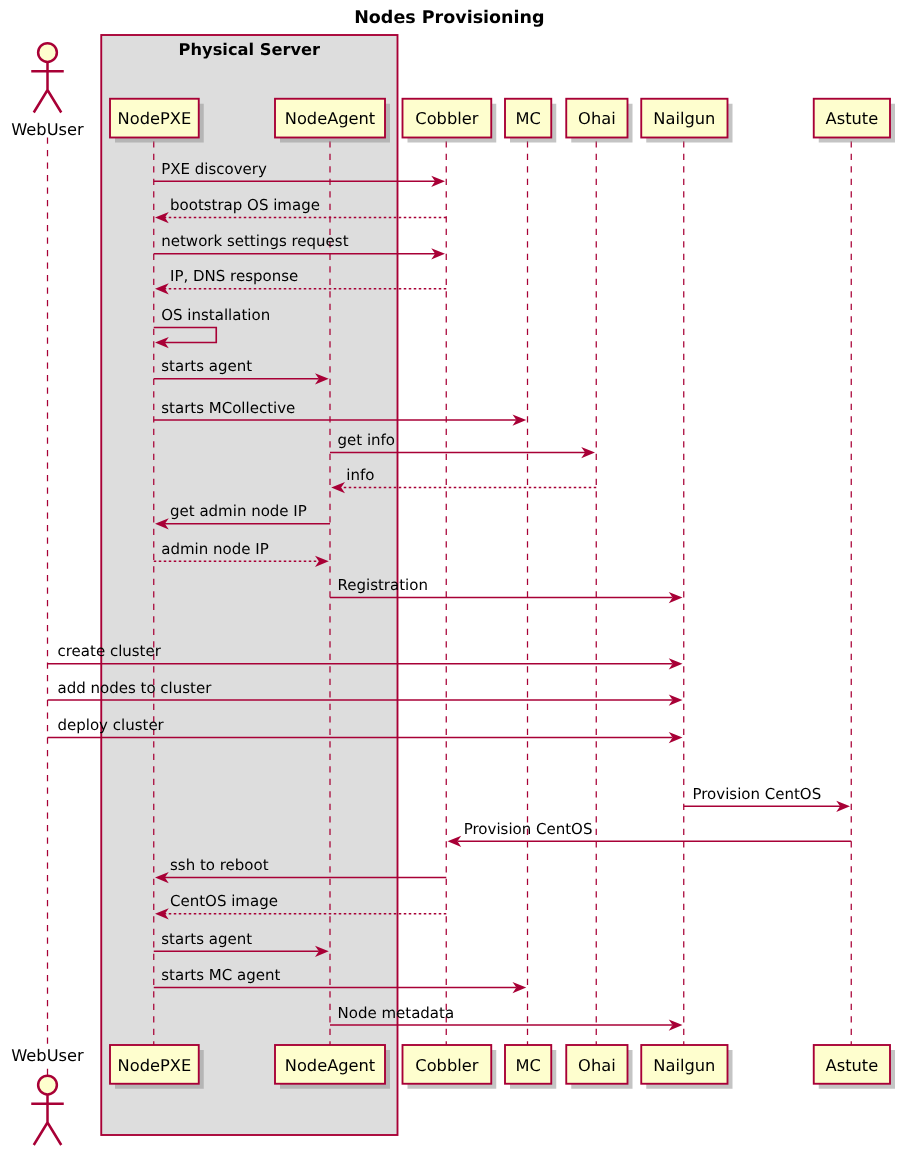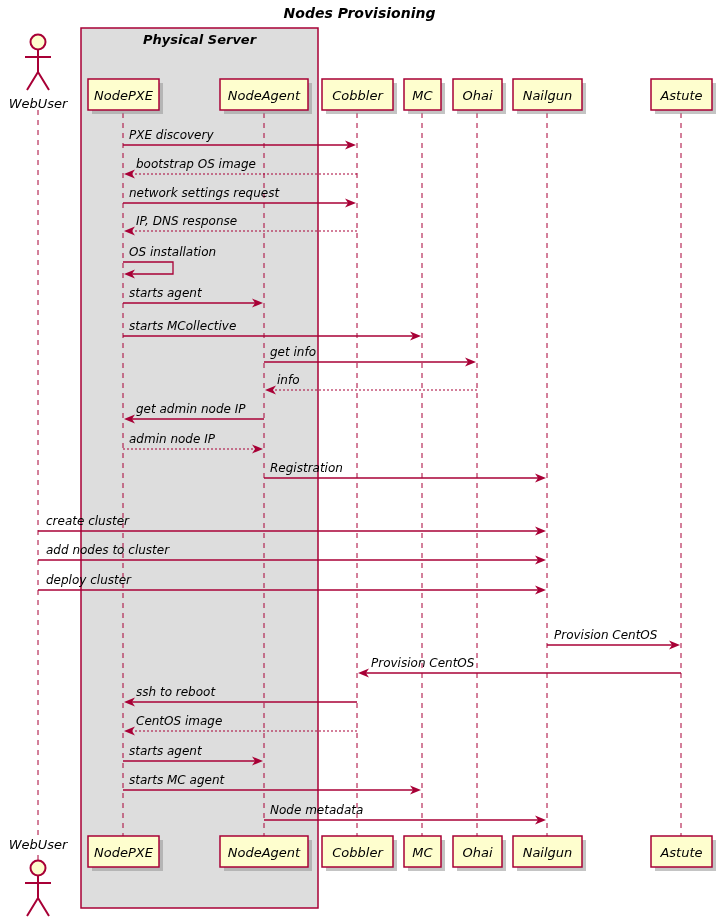--- a/index.html
+++ b/index.html
@@ -10,21 +10,20 @@
   body {
     width: 719px;
     height: 924px;
     font-family: "DejaVu Sans", sans-serif;
     overflow: hidden;
   }
   #diagram-root {
     position: relative;
     width: 623px;
     height: 924px;
-    font-style: italic;
   }
   svg#seq {
     display: block;
     width: 719px;
     height: 924px;
   }
   .diagram-title {
     font-family: "DejaVu Sans", sans-serif;
     font-size: 14px;
     font-weight: bold;

